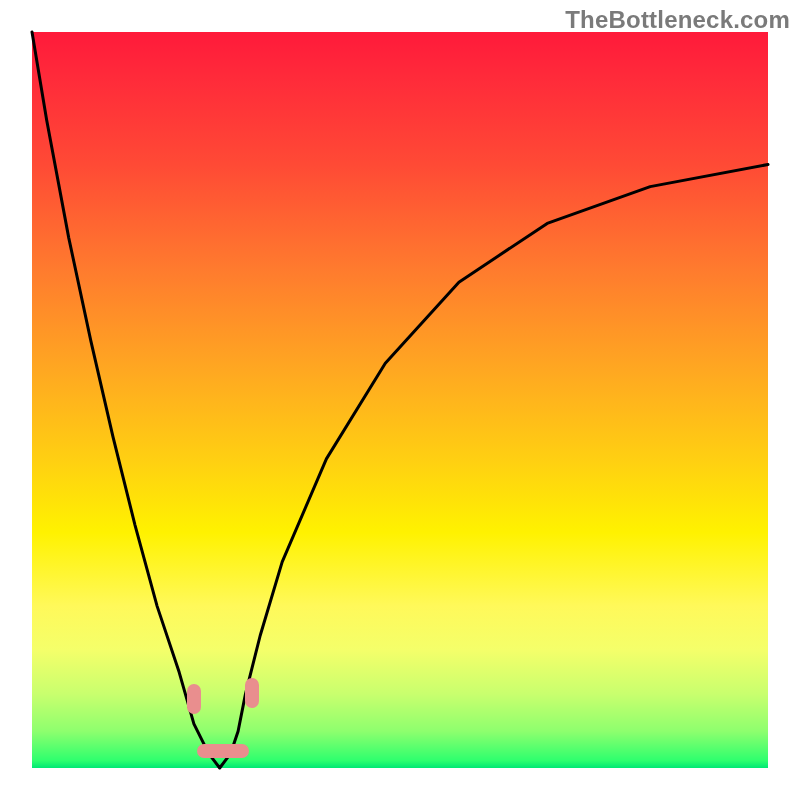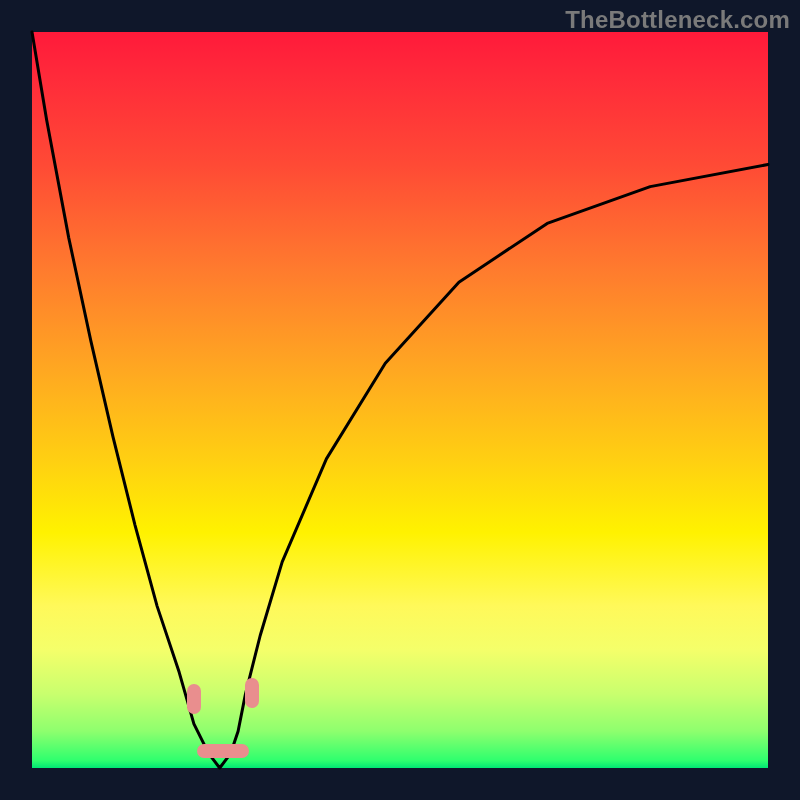--- a/index.html
+++ b/index.html
@@ -10,21 +10,21 @@
     background: #000;
     overflow: hidden;
     font-family: Arial, Helvetica, sans-serif;
   }
   .frame {
     position: absolute;
     left: 0;
     top: 0;
     width: 800px;
     height: 800px;
-    background: #0f172a;
+    background: #ffffff;
   }
   .plot-area {
     position: absolute;
     left: 32px;
     top: 32px;
     width: 736px;
     height: 736px;
     
     background: linear-gradient(to bottom,
       #ff1a3a 0%,

